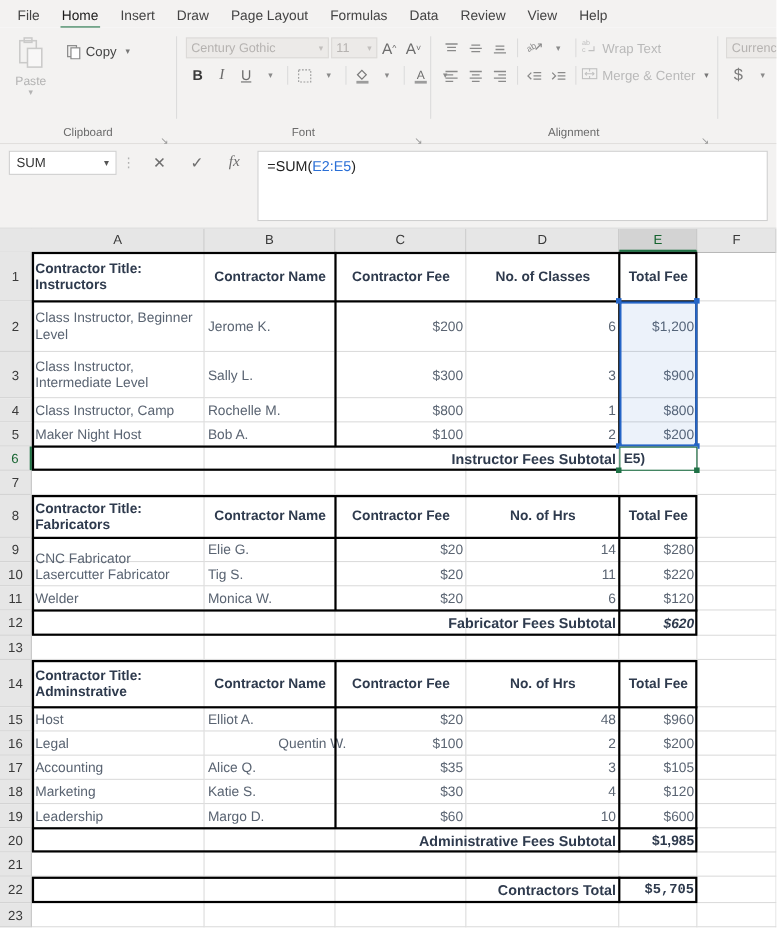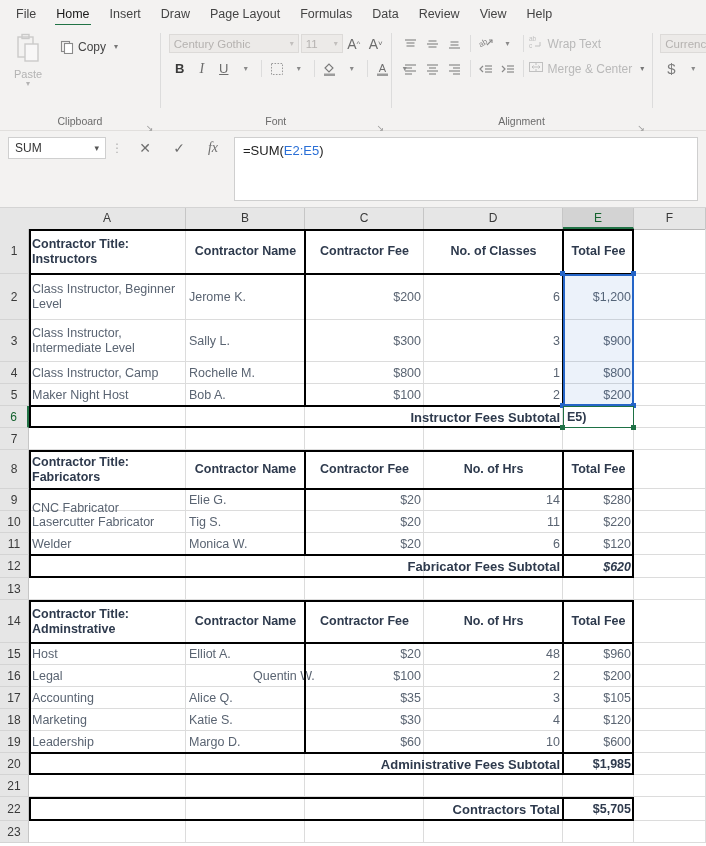--- a/index.html
+++ b/index.html
@@ -850,21 +850,21 @@
       <div class="cell rgt bold" style="left: 29px; width: 534px; top: 545px; height: 22px; font-size: 13px;">
         <span>Administrative Fees Subtotal</span>
       </div>
       <div class="cell rgt bold" style="left: 563px; width: 71px; top: 545px; height: 22px;">
         <span style="overflow: hidden; text-overflow: clip; width: 100%; text-align: right;">$1,985</span>
       </div>
       <div class="cell rgt bold" style="left: 29px; width: 534px; top: 589px; height: 24px; font-size: 13px;">
         <span>Contractors Total</span>
       </div>
       <div class="cell rgt bold" style="left: 563px; width: 71px; top: 589px; height: 24px;">
-        <span style="overflow: hidden; text-overflow: clip; width: 100%; text-align: right;">$5,705</span>
+        <span style="overflow: hidden; text-overflow: clip; width: 100%; text-align: right; font-family: Liberation Mono, monospace;">$5,705</span>
       </div>
     </div>
   <div id="overlay-layer">
       <div class="bbox" style="left: 29px; top: 21px; width: 605px; height: 199px;"></div>
       <div class="bline" style="left: 29px; top: 65px; width: 605px; height: 2px;"></div>
       <div class="bline" style="left: 29px; top: 197px; width: 605px; height: 2px;"></div>
       <div class="bline" style="left: 304px; top: 21px; width: 2px; height: 177px;"></div>
       <div class="bline" style="left: 562px; top: 21px; width: 2px; height: 177px;"></div>
       <div class="bbox" style="left: 29px; top: 242px; width: 605px; height: 128px;"></div>
       <div class="bline" style="left: 29px; top: 280px; width: 605px; height: 2px;"></div>

